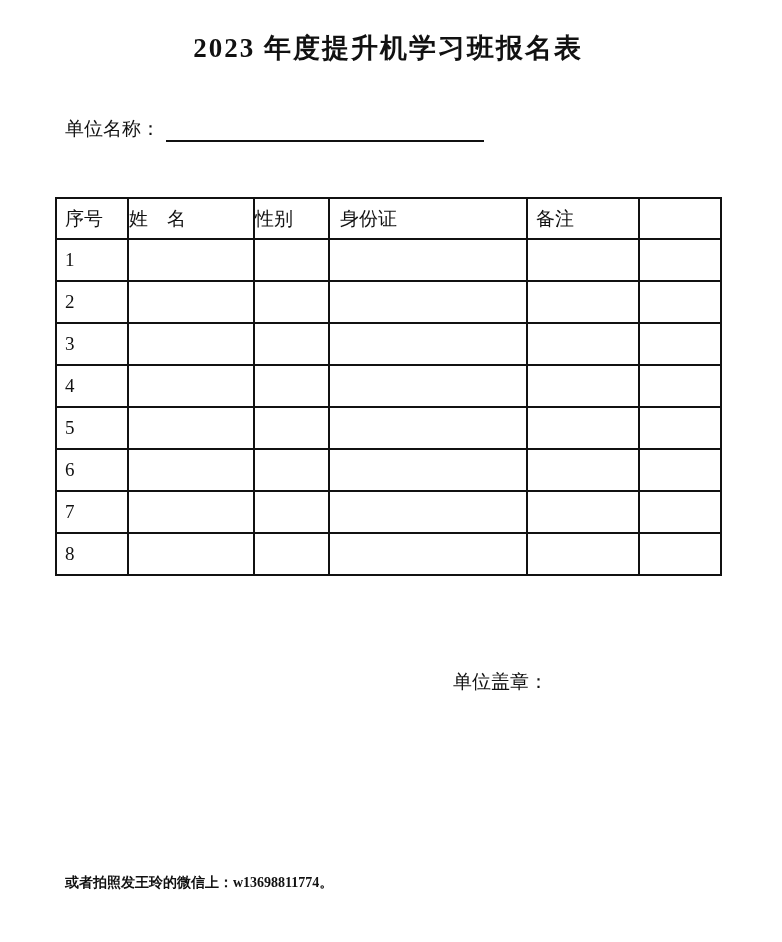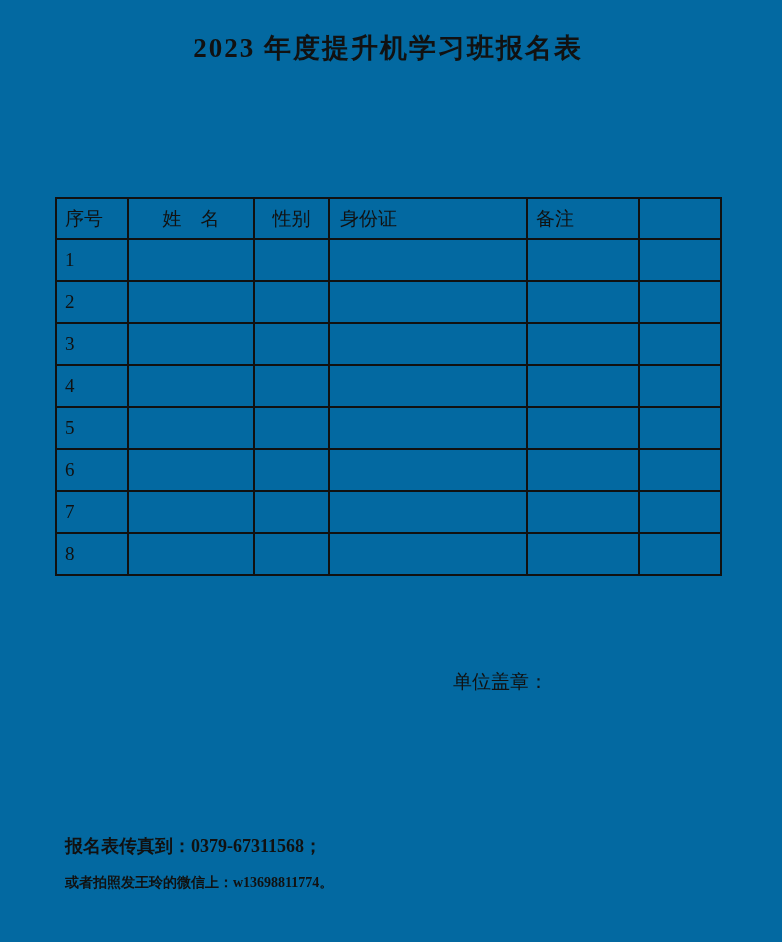--- a/index.html
+++ b/index.html
@@ -2,21 +2,21 @@
 <html><head>
 <meta charset="utf-8">
 <style>
   * { margin: 0; padding: 0; box-sizing: border-box; }
   html, body { background: #e8e8e8; }
   .page {
     position: relative;
     width: 782px;
     height: 942px;
     margin: 0 auto;
-    background: #0369a1;
+    background: #ffffff;
     color: #111111;
     font-family: "Liberation Serif", "DejaVu Serif", serif;
     overflow: hidden;
   }
   .title {
     position: absolute;
     top: 30px;
     left: 0;
     width: 776px;
     text-align: center;
@@ -56,21 +56,21 @@
   }
   .form-table thead tr { height: 41px; }
   .form-table tbody tr { height: 42px; }
   .col-serial  { width: 72px; }
   .col-name    { width: 126px; }
   .col-gender  { width: 75px; }
   .col-id      { width: 198px; }
   .col-remark  { width: 112px; }
   .col-extra   { width: 82px; }
   .al { text-align: left; padding-left: 8px !important; }
-  .ac { text-align: center; }
+  .ac { text-align: left; }
   .idpad { padding-left: 10px !important; }
   .note {
     position: absolute;
     top: 582px;
     left: 65px;
     font-size: 18px;
     white-space: nowrap;
   }
   .stamp-line {
     position: absolute;
@@ -104,20 +104,23 @@
     white-space: nowrap;
   }
 </style>
 </head>
 <body>
 
 <div class="page">
 
   <h1 class="title">2023 年度提升机学习班报名表</h1>
 
+  <div class="unit-line">
+    <span>单位名称：</span><span class="unit-underline"></span>
+  </div>
 
   <table class="form-table">
     <colgroup>
       <col class="col-serial">
         <col class="col-name">
         <col class="col-gender">
         <col class="col-id">
         <col class="col-remark">
         <col class="col-extra">
     </colgroup>
@@ -196,17 +199,16 @@
         <td></td>
         <td></td>
       </tr>
     </tbody>
   </table>
 
 
   <div class="stamp-line">单位盖章：</div>
 
 
-  <p class="fax-line">报名表传真到：0379-67311568；</p>
 
   <p class="wechat-line">或者拍照发王玲的微信上：w13698811774。</p>
 
 </div>
 
 </body></html>

